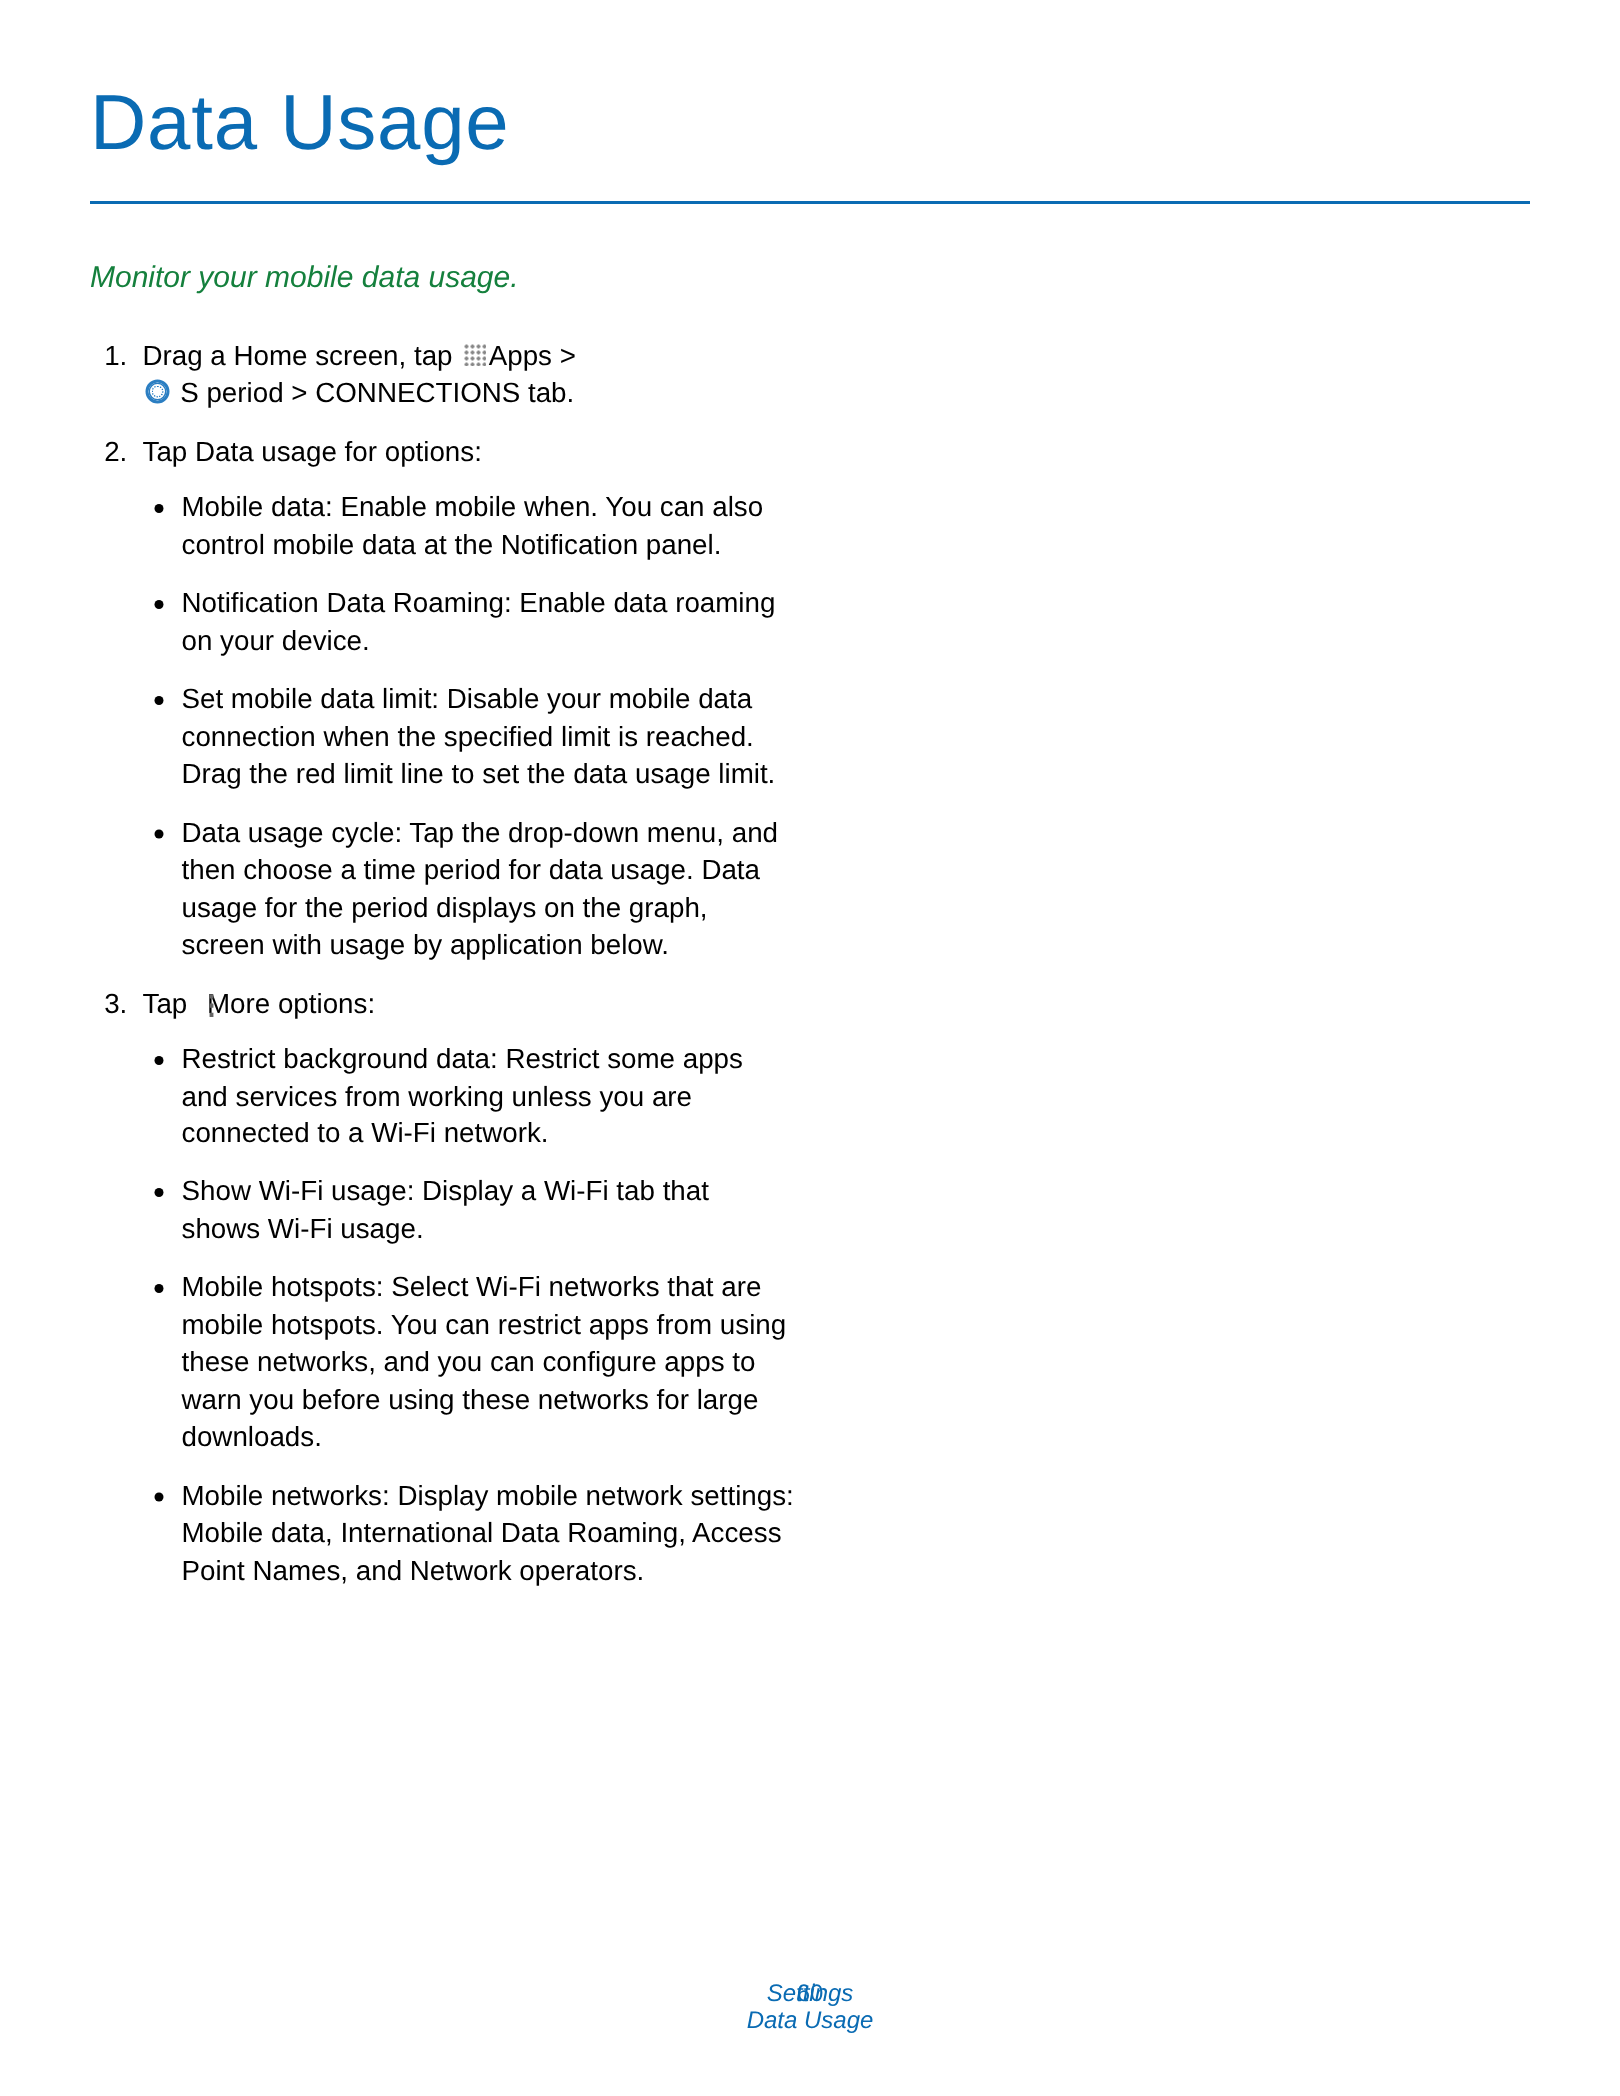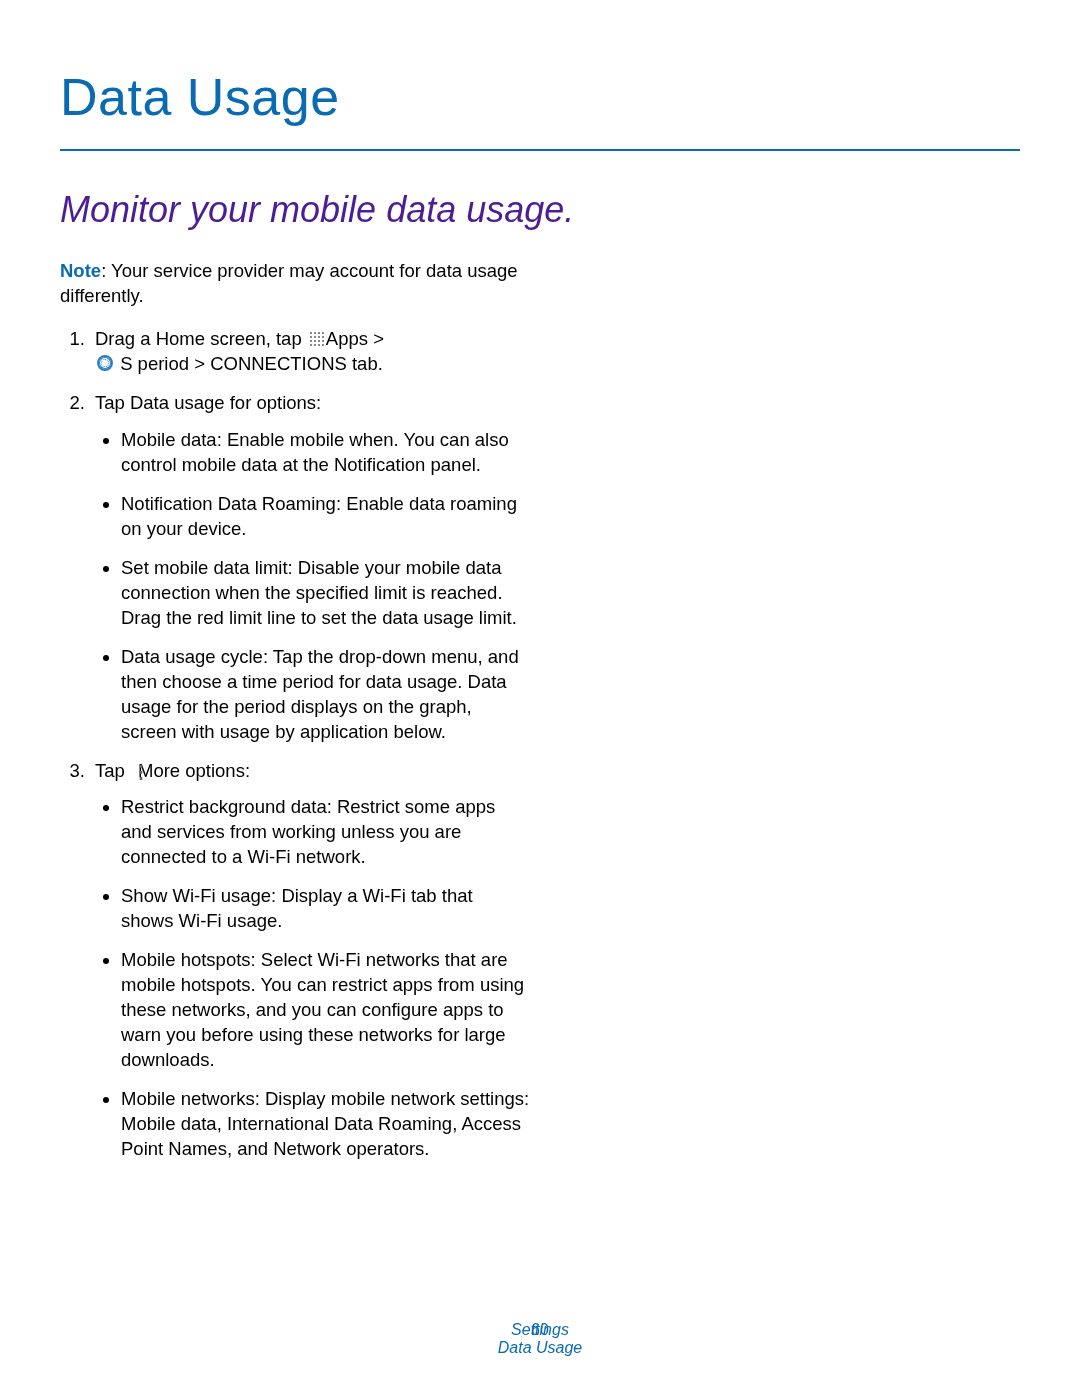--- a/index.html
+++ b/index.html
@@ -1,20 +1,20 @@
 <!DOCTYPE html>
 <html><head>
 <meta charset="utf-8">
 <style>
   * { box-sizing: border-box; margin: 0; padding: 0; }
   html, body { width: 1080px; height: 1397px; background: #ffffff; font-family: Arial, Helvetica, sans-serif; color: #000; }
-  .page { position: relative; width: 1080px; height: 1397px; padding: 67px 60px 0 60px; border-radius: 13px; }
+  .page { position: relative; width: 1080px; height: 1397px; padding: 52px 60px 0 60px; border-radius: 13px; }
   .title { font-size: 52px; font-weight: 400; color: #0a6bb3; letter-spacing: 0.5px; }
   .hr { border: none; border-top: 2.5px solid #0a6bb3; margin-top: 22px; margin-bottom: 38px; width: 100%; }
-  .subtitle { font-size: 36px; font-style: italic; color: #4c1d95; margin-bottom: 28px; font-family: Helvetica, Arial, sans-serif; }
+  .subtitle { font-size: 20px; font-style: italic; color: #15803d; margin-bottom: 28px; font-family: Helvetica, Arial, sans-serif; }
   .content { width: 470px; font-size: 18.5px; line-height: 1.35; }
   .note-line { margin-bottom: 18px; }
   .note-label { color: #0a6bb3; font-weight: 700; }
   ol.steps { list-style: decimal; padding-left: 30px; }
   ol.steps > li { margin-bottom: 14px; padding-left: 5px; }
   ul.bullets { list-style: disc; padding-left: 26px; margin-top: 12px; }
   ul.bullets > li { margin-bottom: 14px; }
   .b { font-weight: 400; }
   .icon { display: inline-block; vertical-align: -1px; margin: 0 2px; }
   .icon-apps {
@@ -41,23 +41,20 @@
 </style>
 </head>
 <body>
 
 <div class="page">
   <h1 class="title">Data Usage</h1>
   <hr class="hr">
   <div class="subtitle">Monitor your mobile data usage.</div>
 
   <div class="content">
-    <p class="note-line">
-      <span class="note-label">Note</span><span>: Your service provider may account for data usage differently.</span>
-    </p>
 
     <ol class="steps">
       <li>
         <span>Drag a Home screen, tap </span><span class="icon icon-apps"></span><span class="b">Apps</span><span> &gt; </span><br>
         <span class="icon icon-settings"></span>
         <span class="b">S period</span><span class="b"> &gt; </span><span class="b">CONNECTIONS</span><span> tab.</span>
       </li>
 
       <li>
         <span>Tap </span><span class="b">Data usage</span><span> for options:</span>

